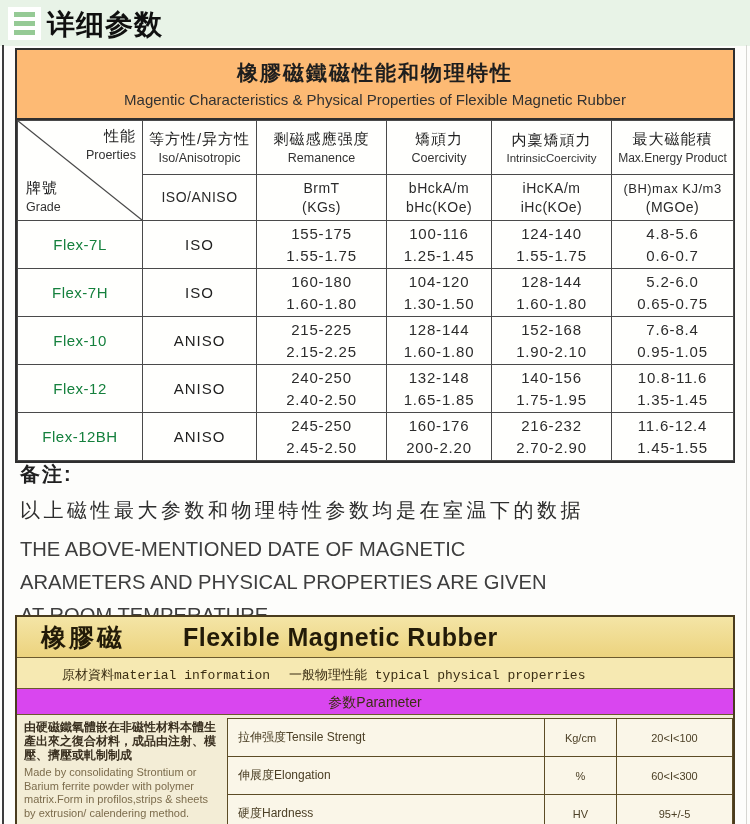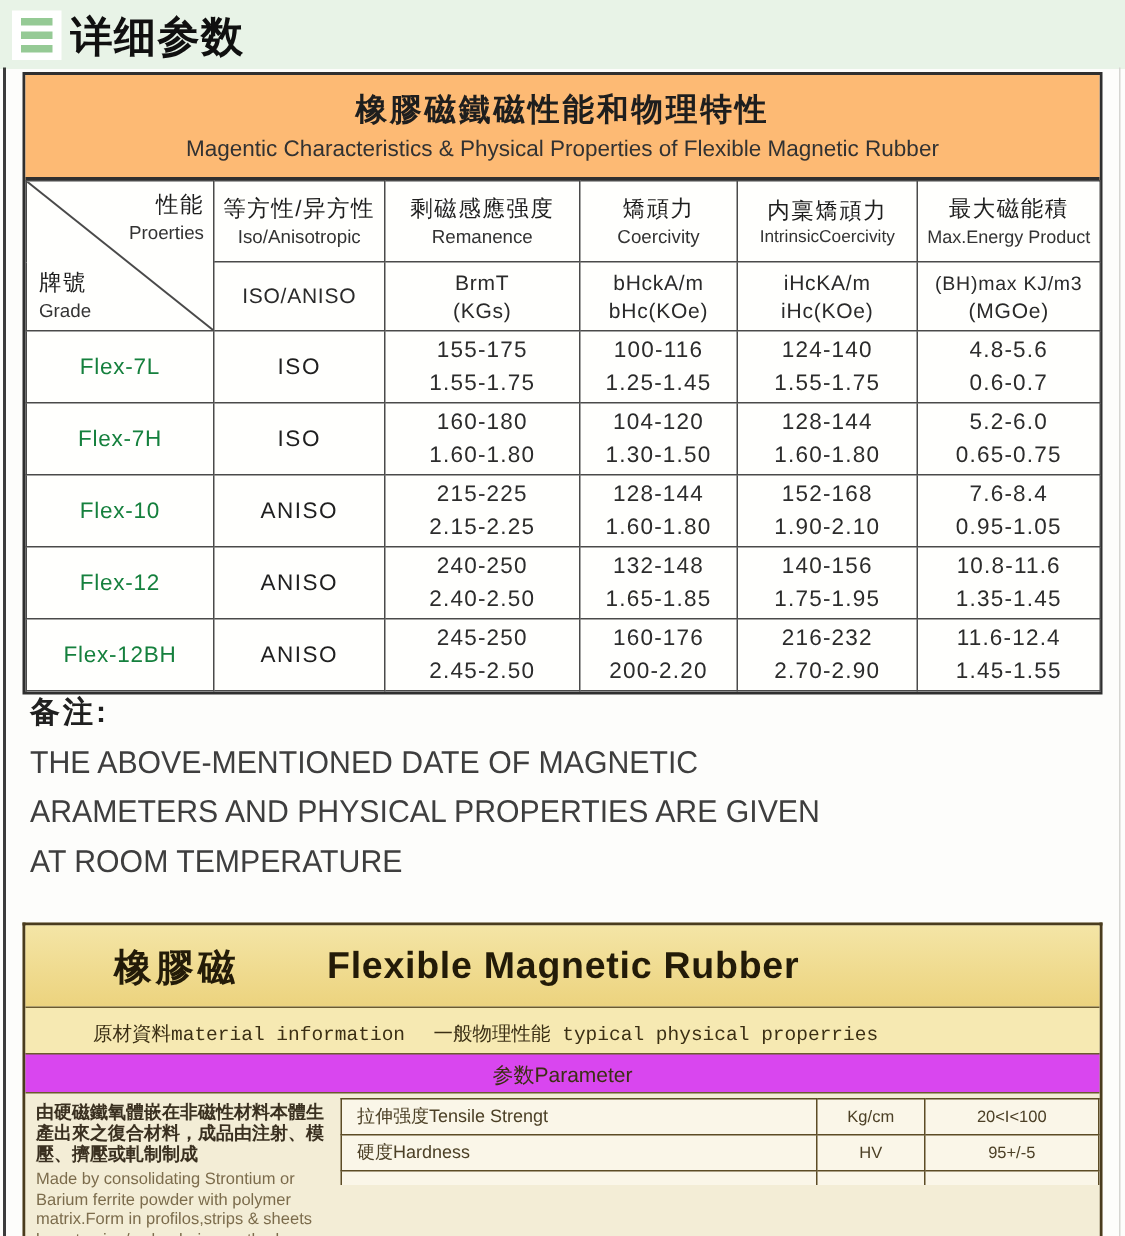--- a/index.html
+++ b/index.html
@@ -44,35 +44,35 @@
 
   
   .notes { position:absolute; left:20px; top:461px; width:712px; }
   .notes-label { font-size:20px; font-weight:bold; color:#202020; margin-bottom:9px; letter-spacing:2px; }
   .notes-cn { font-size:20px; color:#2d2d2d; letter-spacing:3.5px; margin-bottom:13px; }
   .notes-en { font-size:21px; color:#3e3e3e; margin-bottom:9px; transform:scaleX(0.96); transform-origin:left center; white-space:nowrap; }
 
   
   .phys { position:absolute; left:15px; top:615px; width:720px; height:209px;
           border:2px solid #4a3c1e; border-bottom:none; background:#f3edd6; }
-  .phys-title { position:relative; height:54px; background:linear-gradient(180deg,#f4e5a6 0%,#ecd37e 100%);
-                display:flex; align-items:center; padding-left:59px; }
+  .phys-title { position:relative; height:40px; background:linear-gradient(180deg,#f4e5a6 0%,#ecd37e 100%);
+                display:flex; align-items:center; padding-left:24px; }
   .p-cn { font-size:25px; font-weight:bold; color:#231b08; letter-spacing:3px; }
   .p-en { font-size:25px; font-weight:bold; color:#231b08; margin-left:58px; letter-spacing:0.5px; }
   .phys-sub { position:relative; height:31px; background:#f6e9b2; border-top:1px solid #6b5a2e;font-family:Liberation Mono, monospace; }
   .sub-left  { position:absolute; left:45px;  top:8px; font-size:13px; color:#3b2f14; }
   .sub-right { position:absolute; left:272px; top:8px; font-size:13px; color:#3b2f14; }
   .phys-param { height:26px; background:#d946ef; border-top:1px solid #6b5a2e; text-align:center;
                 line-height:26px; font-size:14px; color:#3b2f14; }
   .phys-body { position:relative; height:99px; border-top:1px solid #6b5a2e; background:#f3edd6; }
   .phys-sidebar { position:absolute; left:7px; top:5px; width:197px; }
   .sb-cn  { font-size:12px; font-weight:bold; color:#3a3020; line-height:14px; }
   .sb-en  { font-size:11px; color:#7c6c4c; line-height:13.5px; margin-top:4px; }
   table.prop-table { position:absolute; left:210px; top:3px; width:506px; border-collapse:collapse; }
-  table.prop-table td { border:1px solid #5c4c26; background:#faf6e8; height:24px; color:#4c4026; }
+  table.prop-table td { border:1px solid #5c4c26; background:#faf6e8; height:38px; color:#4c4026; }
   td.pname { text-align:left; padding-left:10px; font-size:12px; }
   td.punit { width:72px;  text-align:center; font-size:11px; }
   td.pval  { width:116px; text-align:center; font-size:11px; }
   tr.partial td { height:9px; border-bottom:none; }
 </style>
 </head>
 <body>
 
 <div class="page">
 
@@ -259,20 +259,21 @@
               <div class="val">11.6-12.4</div>
               <div class="val">1.45-1.55</div>
             </td>
       </tr>
       </tbody>
     </table>
   </div>
 
   <div class="notes">
     <div class="notes-label">备注:</div>
+    <div class="notes-cn">以上磁性最大参数和物理特性参数均是在室温下的数据</div>
     <div class="notes-en">THE ABOVE-MENTIONED DATE OF MAGNETIC</div>
     <div class="notes-en">ARAMETERS AND PHYSICAL PROPERTIES ARE GIVEN</div>
     <div class="notes-en">AT ROOM TEMPERATURE</div>
   </div>
 
   <div class="phys">
     <div class="phys-title">
       <span class="p-cn">橡膠磁</span>
       <span class="p-en">Flexible Magnetic Rubber</span>
     </div>
@@ -286,20 +287,25 @@
         <div class="sb-cn">由硬磁鐵氧體嵌在非磁性材料本體生產出來之復合材料，成品由注射、模壓、擠壓或軋制制成</div>
         <div class="sb-en">Made by consolidating Strontium or Barium ferrite powder with polymer matrix.Form in profilos,strips &amp; sheets by extrusion/ calendering method.</div>
 
       </div>
       <table class="prop-table">
         <tbody>
         <tr>
           <td class="pname">拉伸强度Tensile Strengt</td>
           <td class="punit">Kg/cm</td>
           <td class="pval">20&lt;I&lt;100</td>
+        </tr>
+        <tr>
+          <td class="pname">伸展度Elongation</td>
+          <td class="punit">%</td>
+          <td class="pval">60&lt;I&lt;300</td>
         </tr>
         <tr>
           <td class="pname">硬度Hardness</td>
           <td class="punit">HV</td>
           <td class="pval">95+/-5</td>
         </tr>
         <tr class="partial">
           <td class="pname"></td>
           <td class="punit"></td>
           <td class="pval"></td>

